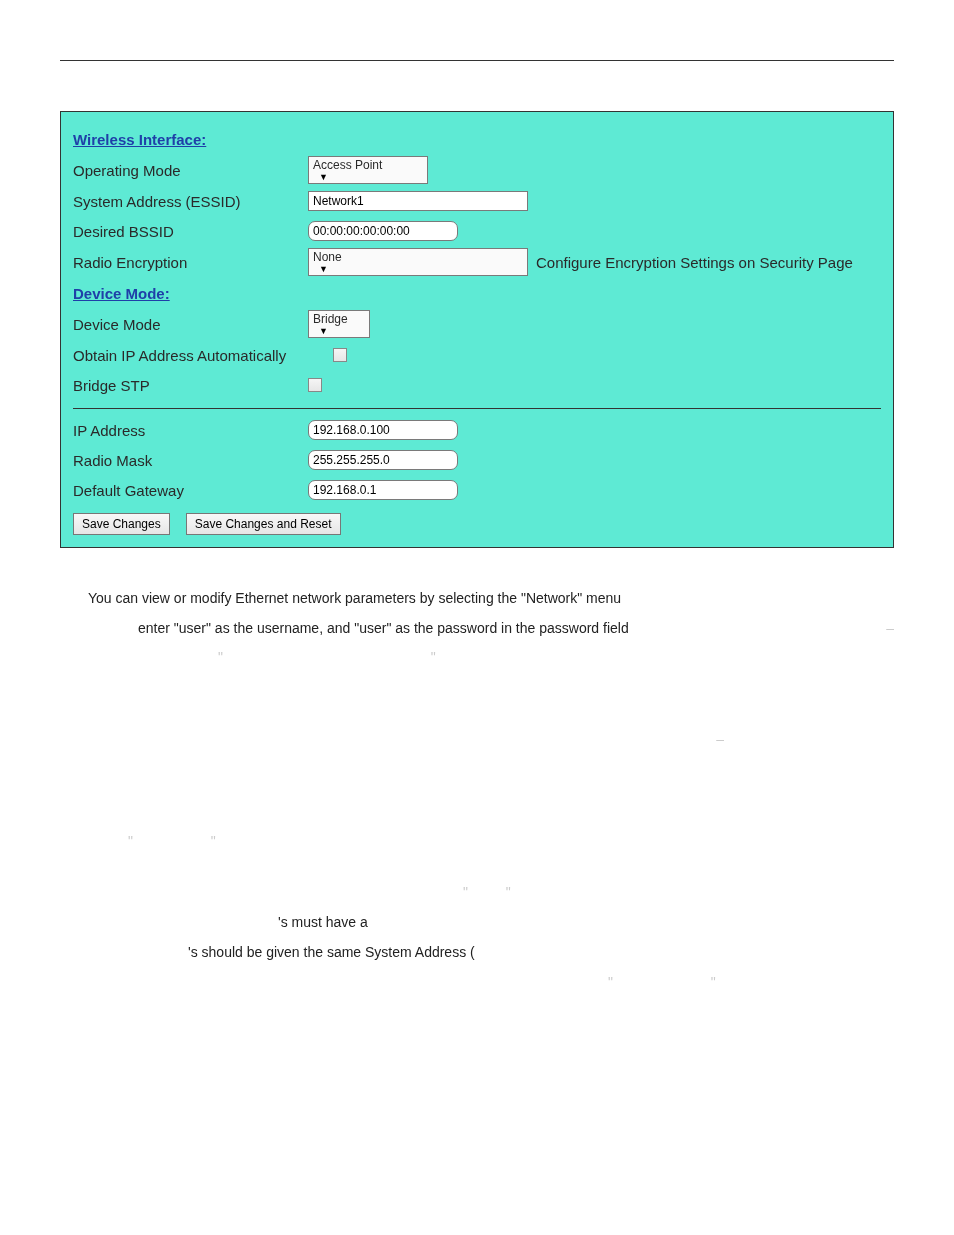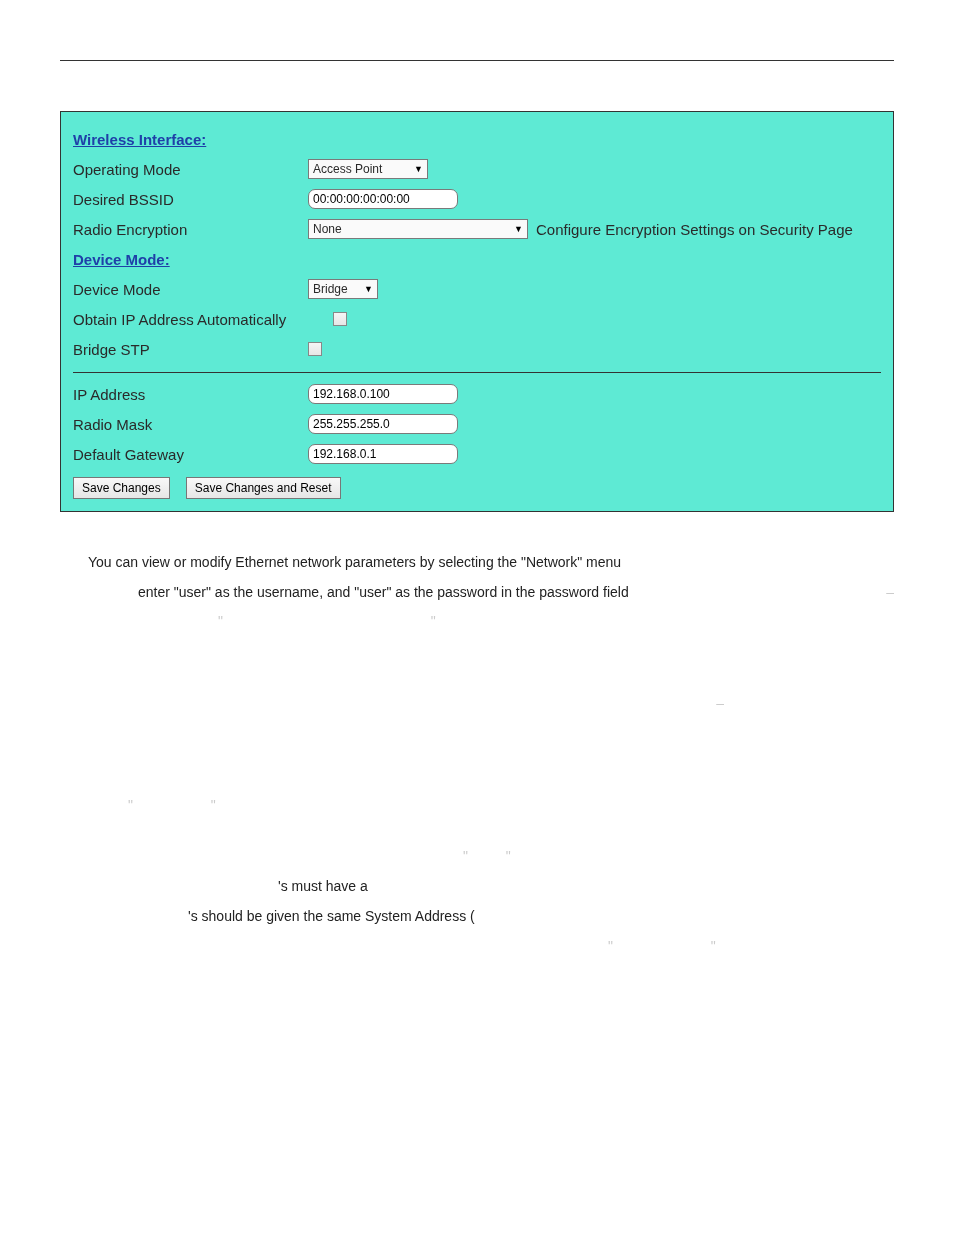--- a/index.html
+++ b/index.html
@@ -46,32 +46,32 @@
       display: flex;
       align-items: center;
       gap: 8px;
     }
     .select-like {
       border: 1px solid #7a7a7a;
       background: #fafafa;
       font-size: 12px;
       padding: 1px 4px 1px 4px;
       display: inline-flex;
-      align-items: center;
       justify-content: space-between;
       min-height: 20px;
+      flex-direction: column;
     }
     .select-like .caret {
       margin-left: 6px;
       font-size: 9px;
       color: #000;
     }
     .sel-wide { width: 220px; }
     .sel-med  { width: 120px; }
-    .sel-sm   { width: 70px; }
+    .sel-sm   { width: 62px; }
     .txt {
       border: 1px solid #7a7a7a;
       background: #fff;
       font-size: 12px;
       padding: 2px 4px;
       width: 220px;
       min-height: 20px;
     }
     .txt-narrow { width: 150px; border-radius: 7px; }
     .chk {
@@ -121,20 +121,26 @@
     <div class="row">
       <div class="label-col">Operating Mode</div>
       <div class="ctl-col">
         <div class="select-like sel-med">
           <span>Access Point</span>
           <span class="caret">▼</span>
         </div>
       </div>
     </div>
 
+    <div class="row">
+      <div class="label-col">System Address (ESSID)</div>
+      <div class="ctl-col">
+        <input class="txt" type="text" value="Network1" style="">
+      </div>
+    </div>
 
     <div class="row">
       <div class="label-col">Desired BSSID</div>
       <div class="ctl-col">
         <input class="txt txt-narrow" type="text" value="00:00:00:00:00:00" style="">
       </div>
     </div>
 
     <div class="row">
       <div class="label-col">Radio Encryption</div>

